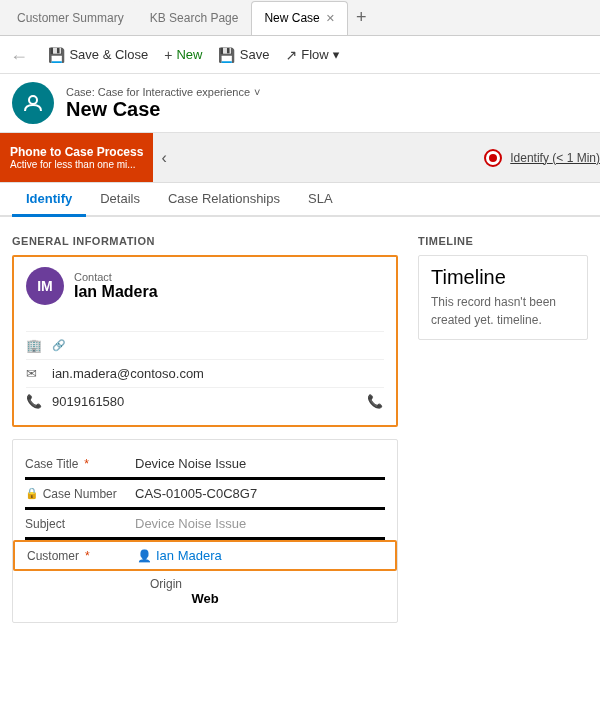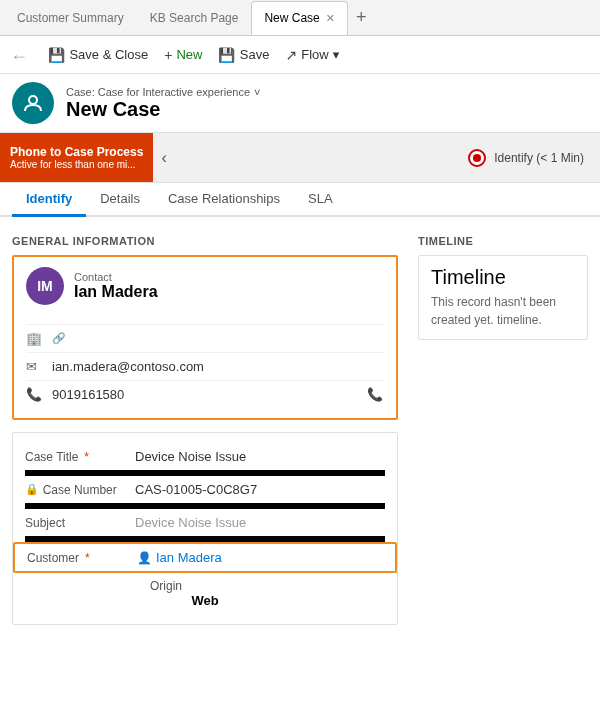--- a/index.html
+++ b/index.html
@@ -146,22 +146,22 @@
       color: #555;
       height: 100%;
       display: flex;
       align-items: center;
     }
     .process-steps {
       flex: 1;
       display: flex;
       align-items: center;
       justify-content: flex-end;
-      padding-right: 16px;
       gap: 8px;
+      text-decoration: underline;
     }
     .process-step-circle {
       width: 18px;
       height: 18px;
       border-radius: 50%;
       border: 2px solid #c00;
       background: #fff;
       display: flex;
       align-items: center;
       justify-content: center;
@@ -221,21 +221,21 @@
     .contact-card {
       border: 2px solid #f0891e;
       border-radius: 2px;
       padding: 10px 12px;
       margin-bottom: 12px;
     }
     .contact-header {
       display: flex;
       align-items: center;
       gap: 10px;
-      margin-bottom: 19px;
+      margin-bottom: 26px;
     }
     .contact-avatar {
       width: 38px;
       height: 38px;
       border-radius: 50%;
       background: #6b3d9a;
       display: flex;
       align-items: center;
       justify-content: center;
       color: #fff;
@@ -268,21 +268,21 @@
     .general-section {
       background: #fff;
       border: 1px solid #e0e0e0;
       border-radius: 2px;
       padding: 10px 12px;
     }
     .field-row {
       display: flex;
       align-items: center;
       padding: 6px 0;
-      border-bottom: 6px solid #000000;
+      border-bottom: 3px solid #000000;
     }
     .field-row:last-child { border-bottom: none; flex-direction: column; }
     .field-label {
       width: 110px;
       font-size: 12px;
       color: #555;
       flex-shrink: 0;
       display: flex;
       align-items: center;
       gap: 4px;

